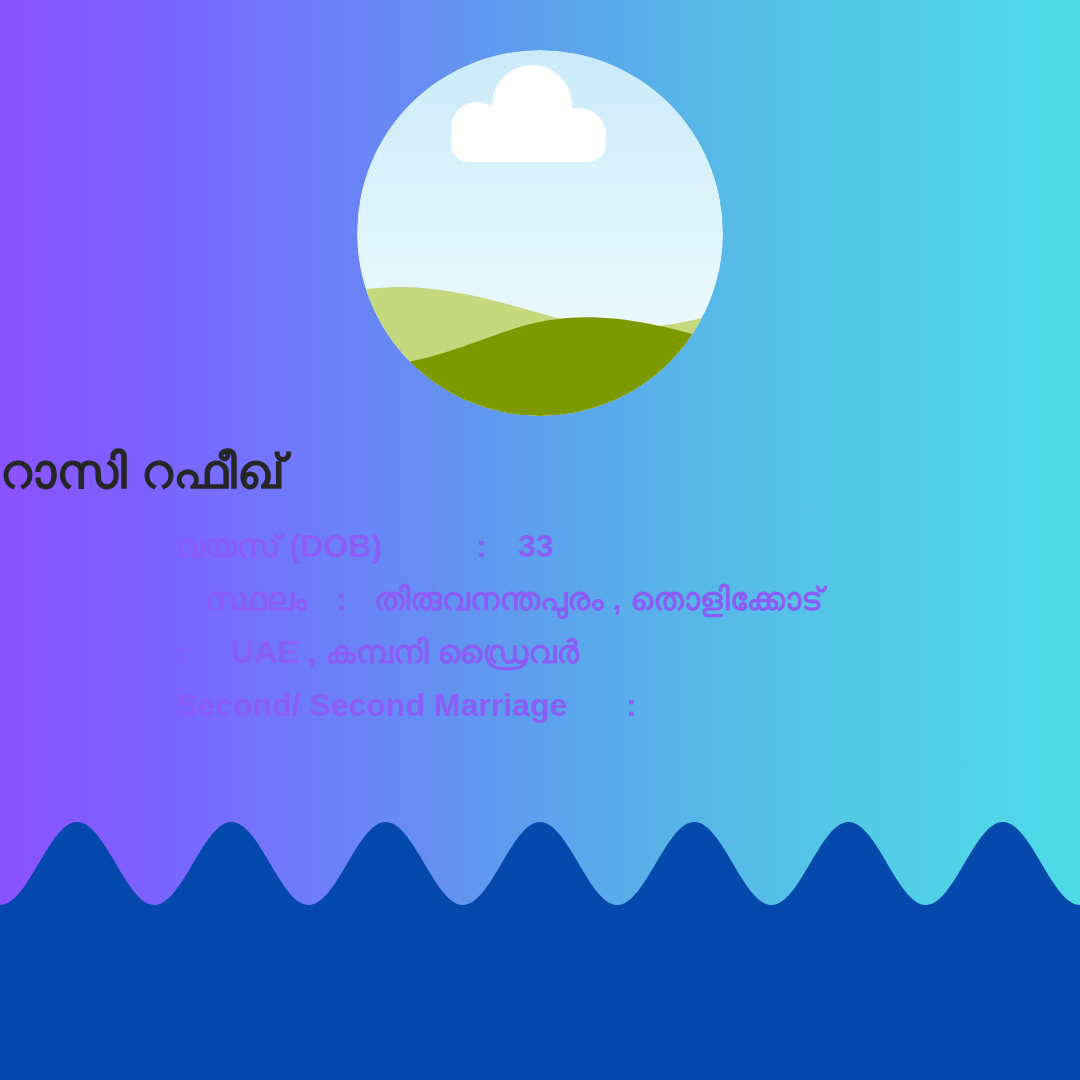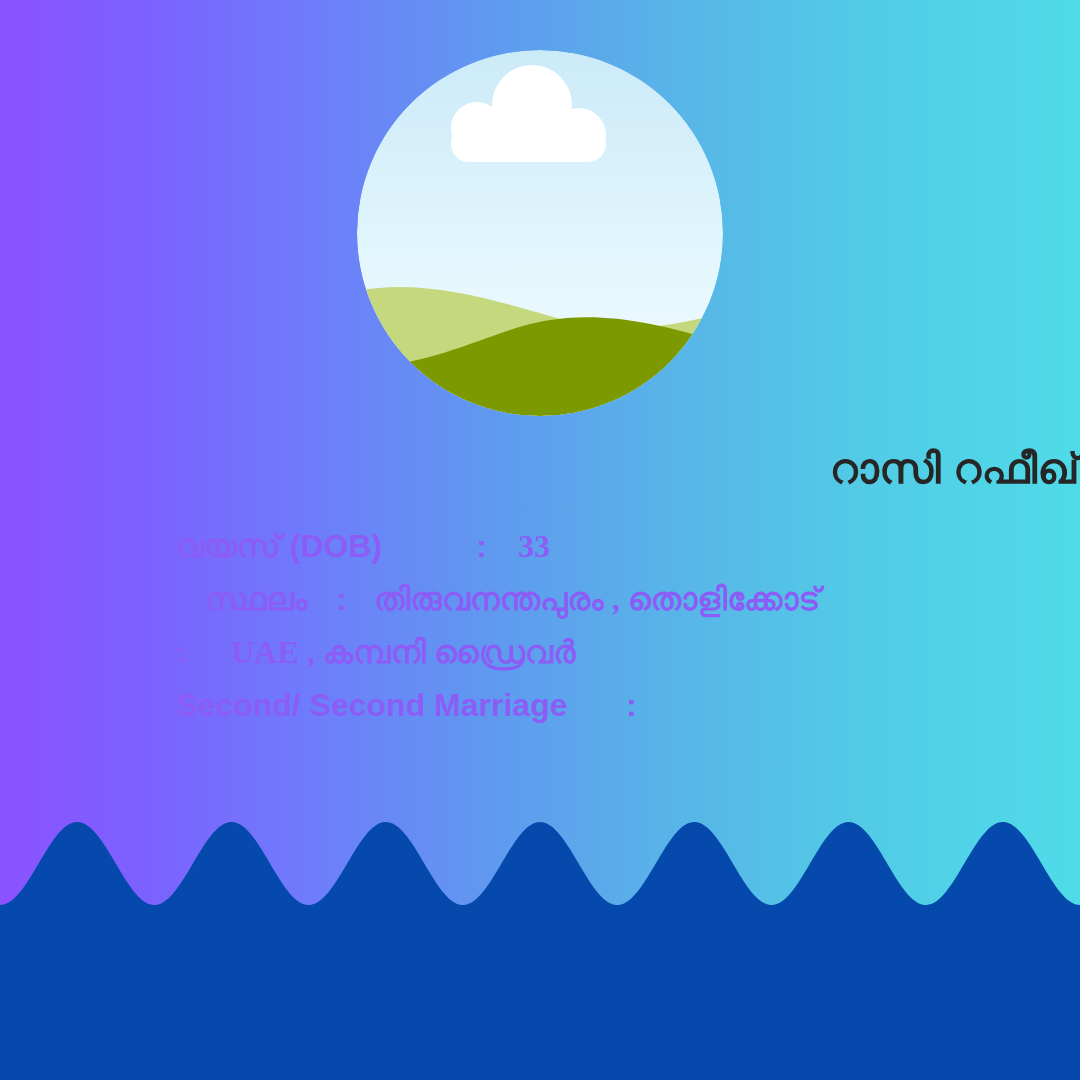--- a/index.html
+++ b/index.html
@@ -41,22 +41,22 @@
     overflow: hidden;
   }
   #avatar svg { display: block; width: 366px; height: 366px; }
 
   
   #name {
     position: absolute;
     left: 0;
     top: 446px;
     width: 1080px;
-    text-align: right;
-    font-size: 42px;
+    text-align: left;
+    font-size: 48px;
     font-weight: 700;
     color: #262626;
     letter-spacing: 0.5px;
     line-height: 1.1;
   }
 
   
   #details {
     position: absolute;
     left: 176px;
@@ -70,21 +70,21 @@
     font-weight: 700;
     color: #8b5cf6;
     height: 53px;
     white-space: nowrap;
   }
   .detail-label { display: inline-block; }
   .detail-sep {
     display: inline-block;
     text-align: left;
   }
-  .detail-value { display: inline-block; font-family: Liberation Serif, serif; }
+  .detail-value { display: inline-block; }
 
   
   .row-dob   .detail-label { width: 300px; }
   .row-place .detail-label { width: 160px; text-align: center; }
   .row-job   .detail-label { width: 300px; }
   .row-marr  .detail-label { width: 450px; }
 
   .row-dob   .detail-sep { width: 42px; }
   .row-place .detail-sep { width: 38px; }
   .row-job   .detail-sep { width: 55px; }

